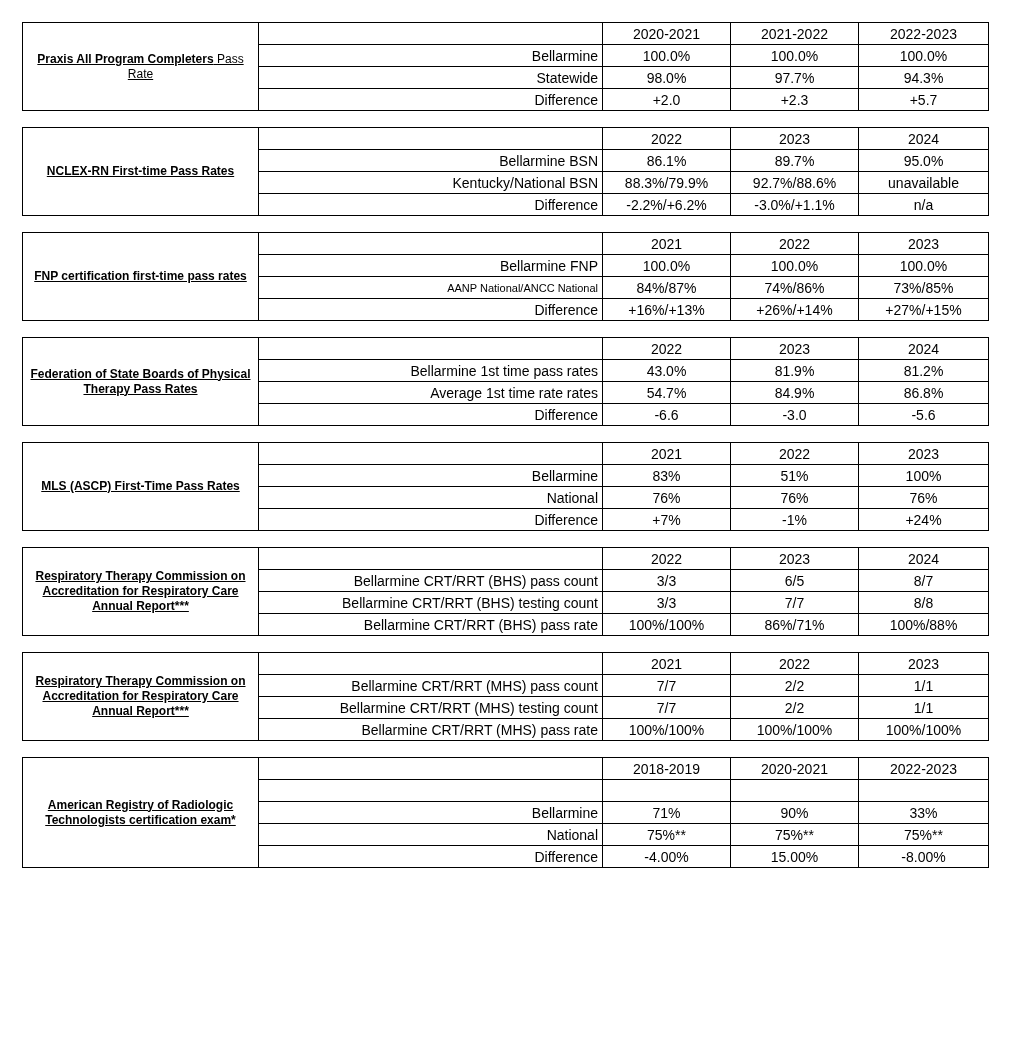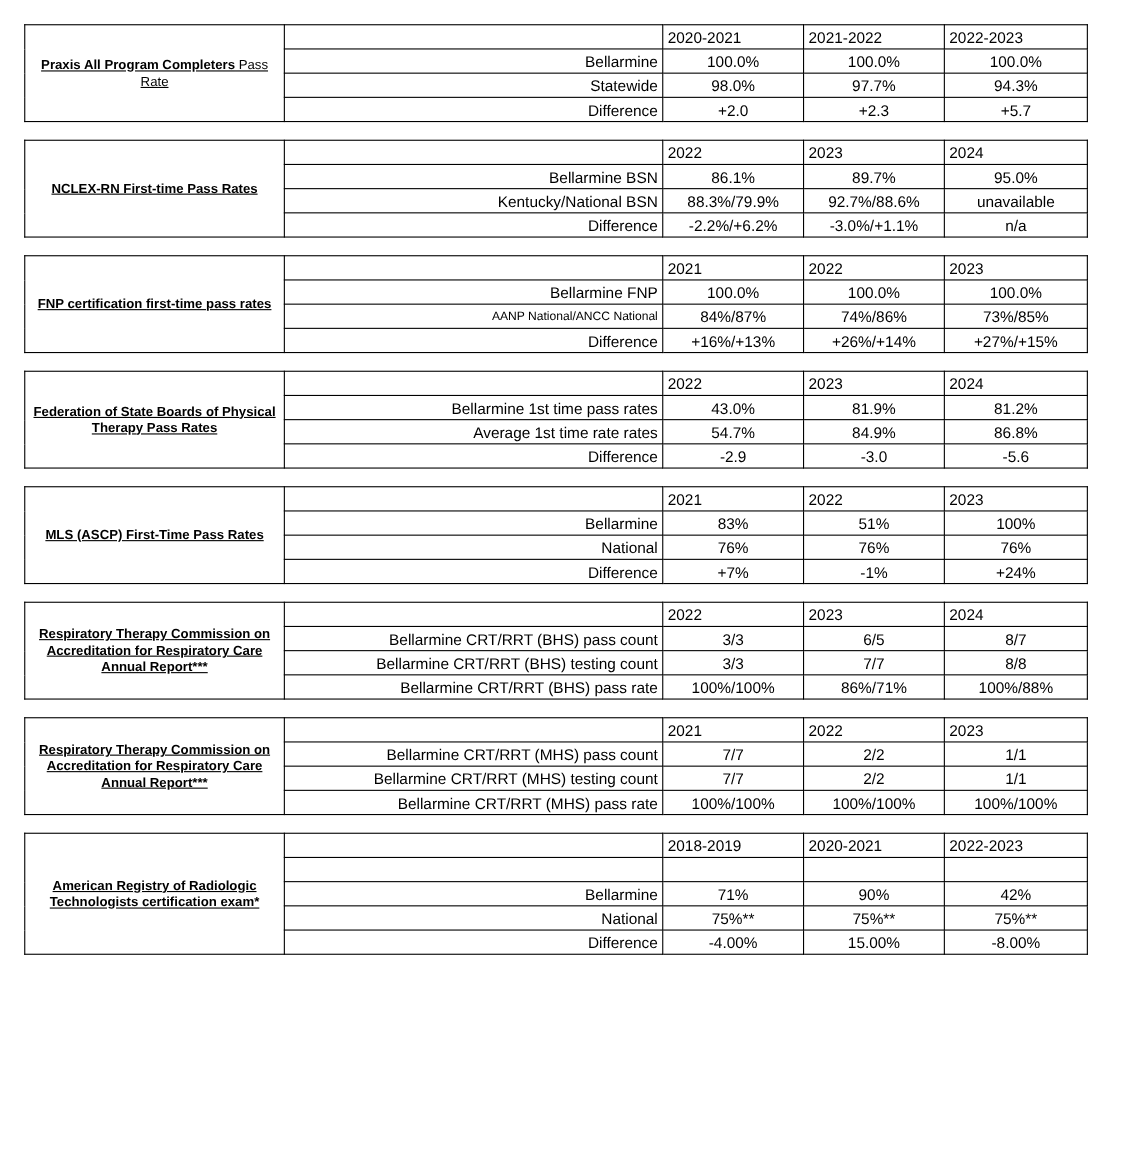--- a/index.html
+++ b/index.html
@@ -55,20 +55,21 @@
     padding-left: 6px;
   }
   td.rowhead.small {
     font-size: 11px;
   }
   td.val {
     text-align: center;
     font-size: 14px;
   }
   td.year {
+    text-align: center;
     font-size: 14px;
   }
   td.blank {
     border: 1px solid #000000;
   }
   .notes {
     text-align: center;
     font-size: 14.5px;
     line-height: 1.55;
     margin-top: 2px;
@@ -223,21 +224,21 @@
           <td class="val">81.2%</td>
         </tr>
         <tr>
           <td class="rowhead">Average 1st time rate rates</td>
           <td class="val">54.7%</td>
           <td class="val">84.9%</td>
           <td class="val">86.8%</td>
         </tr>
         <tr>
           <td class="rowhead">Difference</td>
-          <td class="val">-2.9</td>
+          <td class="val">-6.6</td>
           <td class="val">-3.0</td>
           <td class="val">-5.6</td>
         </tr>
       </tbody>
     </table>
 
     <table class="block">
       <colgroup>
           <col class="c0">
           <col class="c1">
@@ -367,21 +368,21 @@
         <tr>
           <td class="blank"></td>
           <td class="blank"></td>
           <td class="blank"></td>
           <td class="blank"></td>
         </tr>
         <tr>
           <td class="rowhead">Bellarmine</td>
           <td class="val">71%</td>
           <td class="val">90%</td>
-          <td class="val">42%</td>
+          <td class="val">33%</td>
         </tr>
         <tr>
           <td class="rowhead">National</td>
           <td class="val">75%**</td>
           <td class="val">75%**</td>
           <td class="val">75%**</td>
         </tr>
         <tr>
           <td class="rowhead">Difference</td>
           <td class="val">-4.00%</td>

